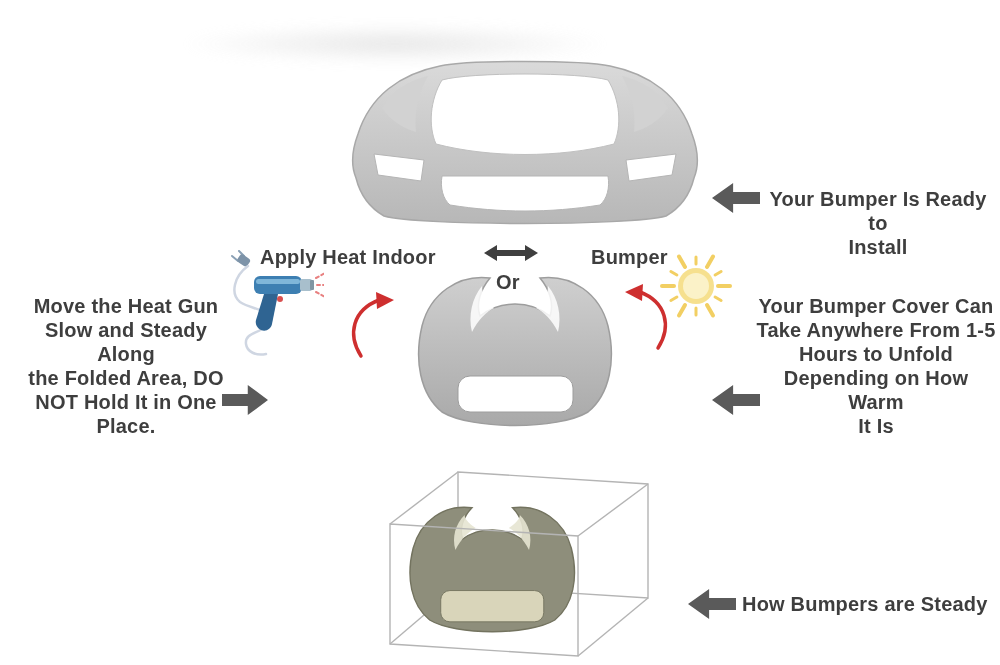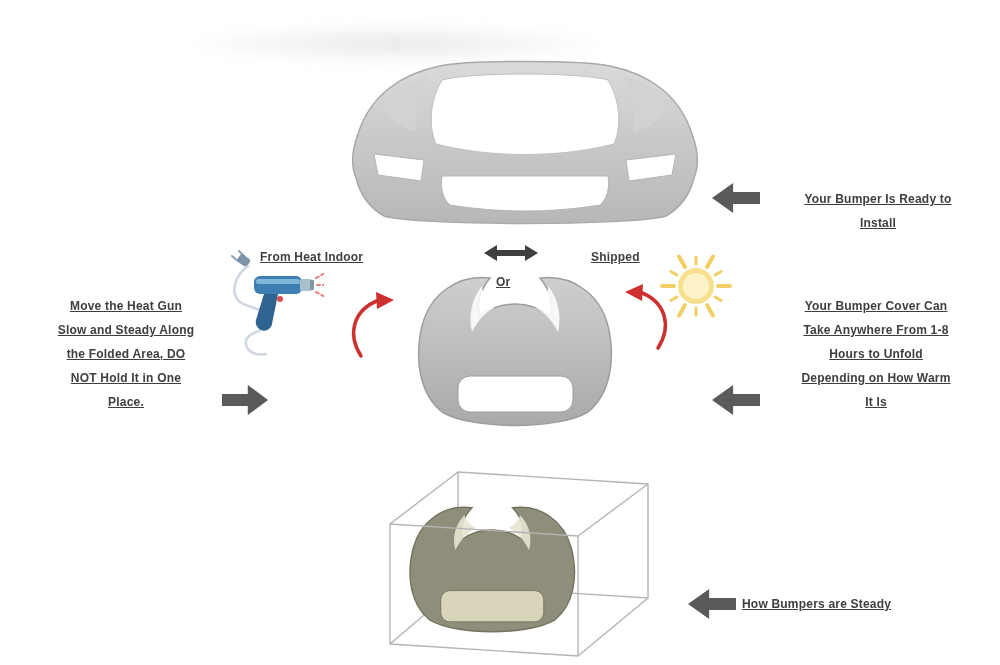--- a/index.html
+++ b/index.html
@@ -8,26 +8,25 @@
     position: relative;
     background: #ffffff;
     font-family: "Liberation Sans", sans-serif;
     overflow: hidden;
   }
   .abs { position: absolute; }
   .label {
     position: absolute;
     font-weight: 700;
     color: #3e3e3e;
-    font-size: 12px;
+    font-size: 20px;
     line-height: 24px;
     text-align: center;
     white-space: pre-line;
     letter-spacing: 0.2px;
-    text-decoration: underline;
   }
   .label.single { white-space: nowrap; }
   .block-arrow {
     position: absolute;
     background: #5a5a5a;
   }
   .block-arrow.point-left {
     clip-path: polygon(0 50%, 44% 0, 44% 30%, 100% 30%, 100% 70%, 44% 70%, 44% 100%);
   }
   .block-arrow.point-right {
@@ -64,31 +63,31 @@
     <path d="M44,116 L94,122 L91,143 L48,137 Z" fill="#ffffff" stroke="#b5b5b5" stroke-width="1"></path>
     <path d="M346,116 L296,122 L299,143 L342,137 Z" fill="#ffffff" stroke="#b5b5b5" stroke-width="1"></path>
   </svg>
 </div>
 
 <div class="block-arrow point-left" style="left:712px; top:183px; width:48px; height:30px;"></div>
 
 <div class="label" style="left:760px; top:187px; width:236px;">Your Bumper Is Ready to
 Install</div>
 
-<div class="label single" style="left:260px; top:245px;">From Heat Indoor</div>
+<div class="label single" style="left:260px; top:245px;">Apply Heat Indoor</div>
 
 <div class="abs" style="left:484px; top:244px; width:54px; height:18px;">
   <svg width="54" height="18" viewBox="0 0 54 18">
     <polygon points="0,9 13,1 13,6 41,6 41,1 54,9 41,17 41,12 13,12 13,17" fill="#3f3f3f"></polygon>
   </svg>
 </div>
 
 <div class="label single" style="left:496px; top:270px;">Or</div>
 
-<div class="label single" style="left:591px; top:245px;">Shipped</div>
+<div class="label single" style="left:591px; top:245px;">Bumper</div>
 
 <div class="abs" style="left:656px; top:246px; width:80px; height:80px;">
   <svg width="80" height="80" viewBox="0 0 80 80">
     <g stroke="#f2cf63" stroke-width="4" stroke-linecap="round">
       <line x1="62" y1="40" x2="74" y2="40"></line>
       <line x1="59.1" y1="51" x2="65.1" y2="54.5" stroke-width="3"></line>
       <line x1="51" y1="59.1" x2="57" y2="69.4"></line>
       <line x1="40" y1="62" x2="40" y2="69" stroke-width="3"></line>
       <line x1="29" y1="59.1" x2="23" y2="69.4"></line>
       <line x1="20.9" y1="51" x2="14.9" y2="54.5" stroke-width="3"></line>
@@ -160,21 +159,21 @@
 
 <div class="label" style="left:20px; top:294px; width:212px;">Move the Heat Gun
 Slow and Steady Along
 the Folded Area, DO
 NOT Hold It in One
 Place.</div>
 
 <div class="block-arrow point-right" style="left:222px; top:385px; width:46px; height:30px;"></div>
 
 <div class="label" style="left:756px; top:294px; width:240px;">Your Bumper Cover Can
-Take Anywhere From 1-8
+Take Anywhere From 1-5
 Hours to Unfold
 Depending on How Warm
 It Is</div>
 
 <div class="block-arrow point-left" style="left:712px; top:385px; width:48px; height:30px;"></div>
 
 <div class="abs" style="left:372px; top:466px; width:285px; height:192px;">
   <svg width="285" height="192" viewBox="0 0 285 192">
 
     <g stroke="#b4b4b4" stroke-width="1.4" fill="none">

